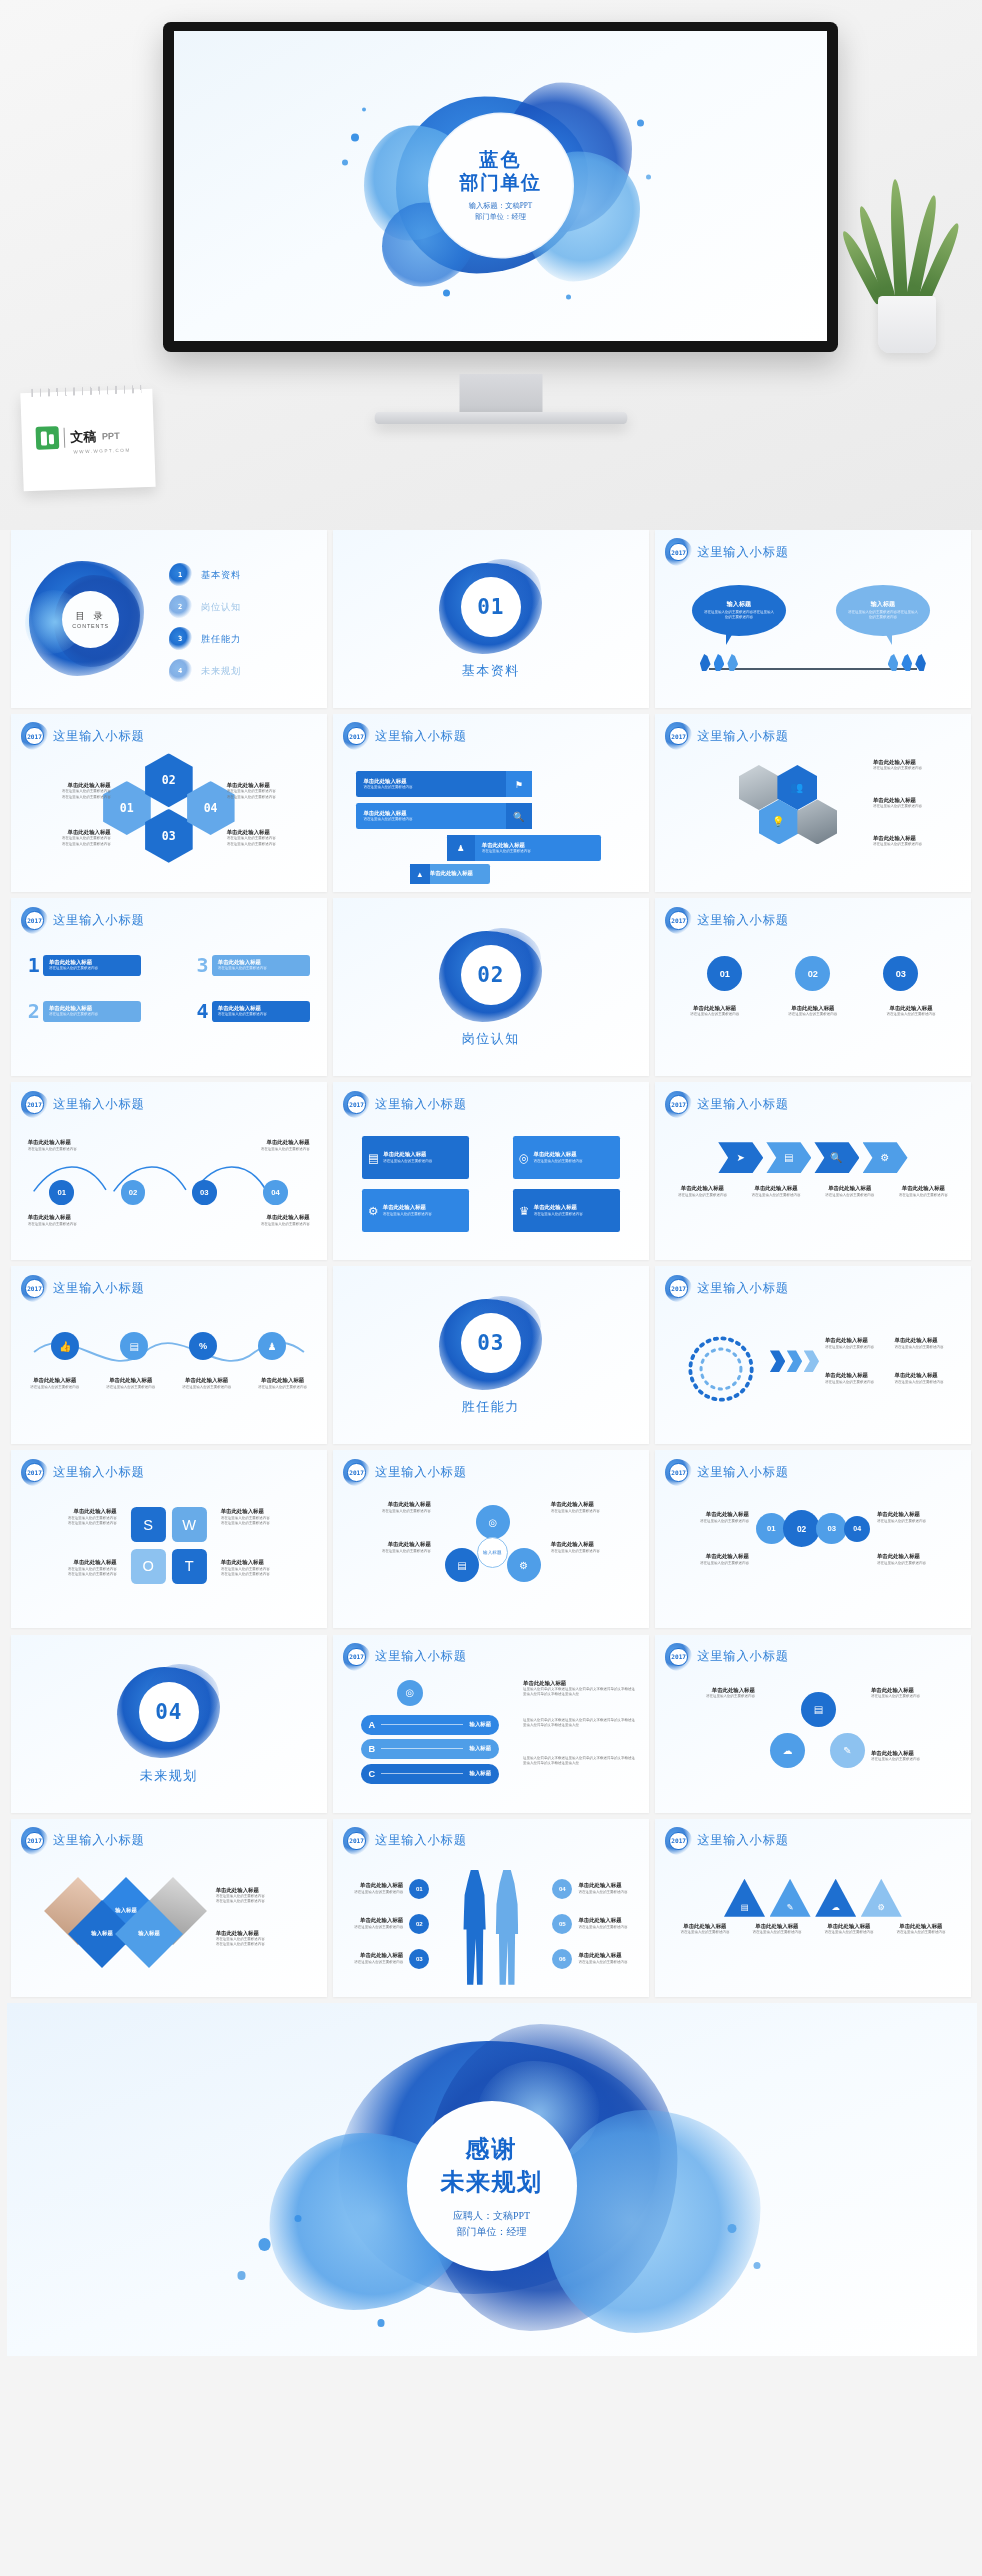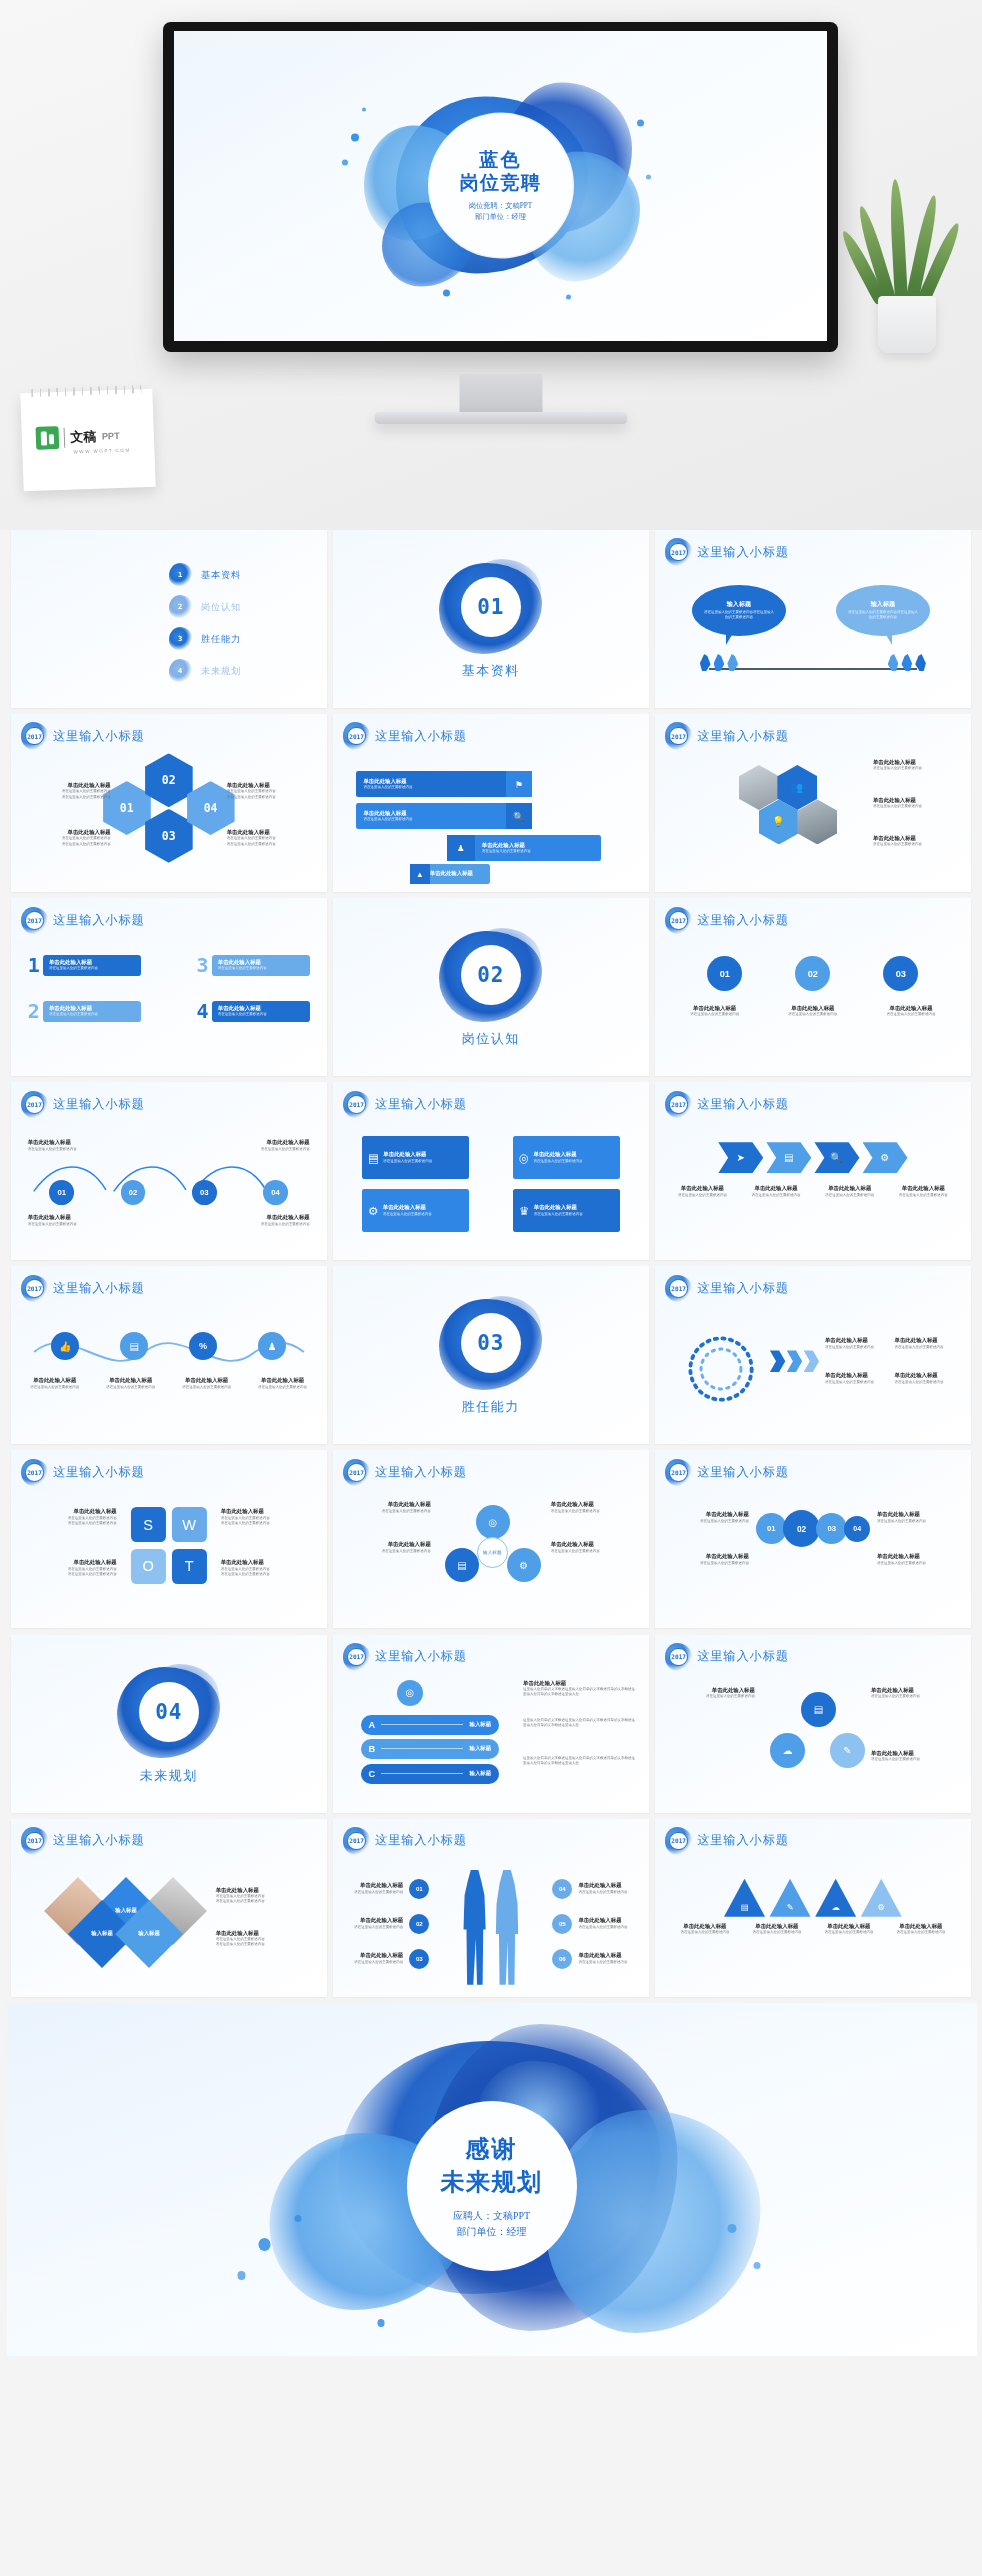--- a/index.html
+++ b/index.html
@@ -171,23 +171,23 @@
             <div class="blot" style="left:46px;top:143px;width:92px;height:84px;background:radial-gradient(circle at 45% 45%,#4f9ee8 0%,#2a77d6 60%,rgba(42,119,214,0) 85%);opacity:.78;"></div>
             <div class="splash" style="left:15.4px;top:74px;width:8.4px;height:8.4px;background:#3d93e6;"></div>
             <div class="splash" style="left:6.1px;top:100px;width:6.1px;height:6.1px;background:#5aa6ea;"></div>
             <div class="splash" style="left:26px;top:48px;width:4.6px;height:4.6px;background:#5aa6ea;"></div>
             <div class="splash" style="left:301px;top:60px;width:7px;height:7px;background:#4e9ce8;"></div>
             <div class="splash" style="left:310px;top:115px;width:5.4px;height:5.4px;background:#75b6ee;"></div>
             <div class="splash" style="left:107px;top:230px;width:7px;height:7px;background:#3d93e6;"></div>
             <div class="splash" style="left:230px;top:235px;width:5.4px;height:5.4px;background:#5aa6ea;"></div>
             <div class="ts-circle">
               <div class="ts-main">蓝色</div>
-              <div class="ts-sub">岗位竞聘</div>
+              <div class="ts-sub">部门单位</div>
               <div class="ts-meta">
-                <div>岗位竞聘：文稿PPT</div>
+                <div>输入标题：文稿PPT</div>
                 <div>部门单位：经理</div>
               </div>
             </div>
           </div>
         </div>
       </div>
     </div>
     <div class="monitor-neck"></div>
     <div class="monitor-base"></div>
   </div>
@@ -211,20 +211,29 @@
     </div>
     <div class="logo-url">WWW.WGPT.COM</div>
   </div>
 </div>
 
 <div class="grid">
 
   <div class="row">
 
     <div class="slide">
+      <div class="toc-art">
+        <div class="blot" style="position:absolute;left:4.6px;top:6.1px;width:115px;height:115px;background:radial-gradient(circle at 45% 45%,#2f86e4 0%,#1a5ec4 55%,rgba(26,94,196,0) 82%);"></div>
+        <div class="blot" style="position:absolute;left:29px;top:20px;width:86px;height:92px;background:radial-gradient(circle at 52% 48%,#1f56bd 0%,#1a4fb0 60%,rgba(26,79,176,0) 86%);opacity:.9;"></div>
+        <div class="blot" style="position:absolute;left:0px;top:35px;width:60px;height:64px;background:radial-gradient(circle at 50% 50%,#7cc0f2 0%,rgba(124,192,242,0) 78%);"></div>
+        <div class="toc-circle">
+          <div class="toc-cn">目 录</div>
+          <div class="toc-en">CONTENTS</div>
+        </div>
+      </div>
       <div class="toc-list">
         <div class="toc-item">
           <div class="toc-num">
               <div class="spl"></div>
               <span>1</span>
             </div>
           <div class="toc-text">基本资料</div>
         </div>
         <div class="toc-item dim">
           <div class="toc-num">

